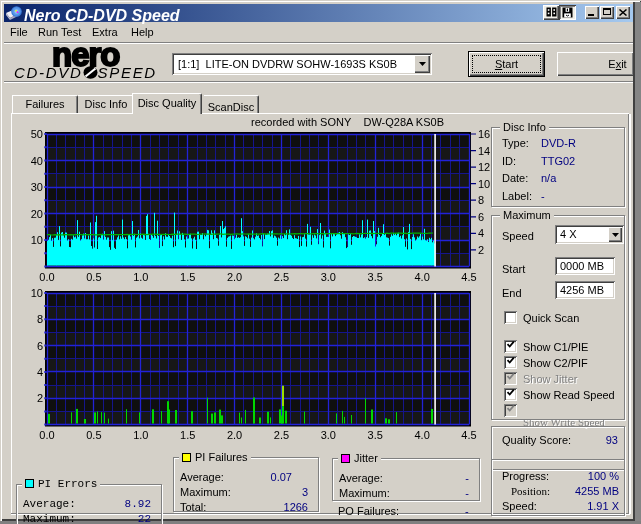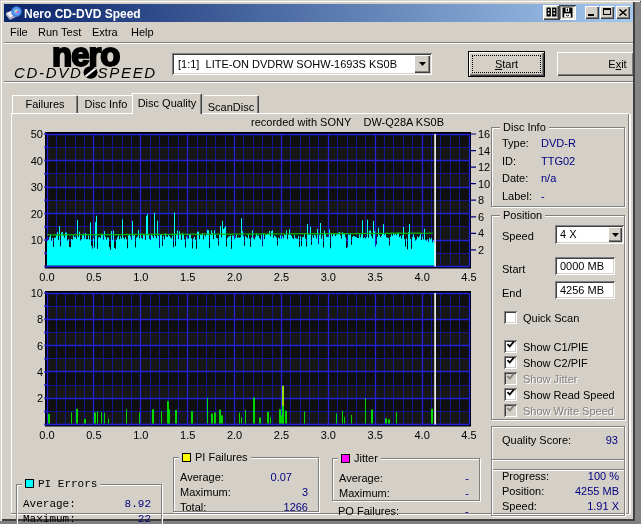--- a/index.html
+++ b/index.html
@@ -24,21 +24,21 @@
 <svg width="16" height="16" viewBox="0 0 16 16">
 <polygon points="0,8 7,5 12,9 4,13" fill="#f0f0f8"></polygon>
 <polygon points="0,8 4,13 4,15 0,10" fill="#c0c0d0"></polygon>
 <polygon points="4,13 12,9 12,11 4,15" fill="#a8a8c0"></polygon>
 <circle cx="10.5" cy="6.5" r="5.3" fill="#3878d8"></circle>
 <circle cx="10.5" cy="6.5" r="4.2" fill="#5a9ae8"></circle>
 <circle cx="10.5" cy="6.5" r="2.2" fill="#8cc0f8"></circle>
 <rect x="9.3" y="5.2" width="1.6" height="1.4" fill="#ffff00"></rect>
 <rect x="10.7" y="6.4" width="1.6" height="1.5" fill="#ff00ff"></rect>
 </svg></div>
-<div class="abs" style="left:24px;top:7px;color:#ffffff;font-weight:bold;font-size:12px;">Nero CD-DVD Speed</div>
+<div class="abs" style="left:24px;top:7px;color:#ffffff;font-weight:bold;font-size:16px;font-style:italic;">Nero CD-DVD Speed</div>
 
 <div class="abs btn" style="left:543px;top:5px;width:16px;height:15px;background:#f0efe8;"><svg width="11" height="10" style="margin-top:2px" viewBox="0 0 11 10">
       <rect x="0.5" y="0.5" width="4.4" height="9" fill="#000"></rect>
       <rect x="6.1" y="0.5" width="4.4" height="9" fill="#000"></rect>
       <rect x="1.8" y="2.2" width="1.6" height="1.6" fill="#fff"></rect>
       <rect x="1.8" y="5.6" width="1.6" height="1.6" fill="#fff"></rect>
       <rect x="7.4" y="2.2" width="1.6" height="1.6" fill="#fff"></rect>
       <rect x="7.4" y="5.6" width="1.6" height="1.6" fill="#fff"></rect>
     </svg></div>
 <div class="abs" style="left:559px;top:5px;width:17px;height:15px;background:#f0efe8;box-shadow: inset 1px 1px 0 #404040, inset -1px -1px 0 #ffffff, inset 2px 2px 0 #808080;text-align:center;"><svg width="11" height="11" style="margin-top:2px" viewBox="0 0 11 11">
@@ -652,21 +652,21 @@
     <div class="navy" style="position:absolute;left:49px;top:9px;text-align:center;">DVD-R</div>
 <div style="position:absolute;left:10px;top:27px;">ID:</div>
     <div class="navy" style="position:absolute;left:49px;top:27px;">TTG02</div>
 <div style="position:absolute;left:10px;top:44px;">Date:</div>
     <div class="navy" style="position:absolute;left:49px;top:44px;">n/a</div>
 <div style="position:absolute;left:10px;top:62px;">Label:</div>
     <div class="navy" style="position:absolute;left:49px;top:62px;">-</div>
 </div>
 
 <div class="abs etch" style="left:491px;top:215px;width:134px;height:205px;">
-<div class="gb-title">Position</div>
+<div class="gb-title">Maximum</div>
 <div style="position:absolute;left:10px;top:14px;">Speed</div>
 <div style="position:absolute;left:63px;top:9px;width:69px;height:19px;" class="sunk"></div>
 <div style="position:absolute;left:68px;top:12px;">4 X</div>
 <div class="btn" style="position:absolute;left:116px;top:11px;width:14px;height:15px;"><svg width="7" height="4" style="margin-top:5px" viewBox="0 0 7 4">
         <path d="M0 0h7L3.5 4z" fill="#000"></path>
       </svg></div>
 <div style="position:absolute;left:10px;top:47px;">Start</div>
 <div class="sunk" style="position:absolute;left:63px;top:41px;width:60px;height:18px;"></div>
 <div style="position:absolute;left:68px;top:44px;">0000 MB</div>
 <div style="position:absolute;left:10px;top:71px;">End</div>
@@ -696,28 +696,28 @@
       <svg class="check" width="9" height="9" viewBox="0 0 9 9">
         <path d="M1.5 4.2l2.2 2.3L7.8 1.6" stroke="#000" stroke-width="1.8" fill="none"></path>
       </svg>
     </div>
 <div style="position:absolute;left:31px;top:173px;">Show Read Speed</div>
 <div class="cb dis" style="left:12px;top:188px;">
       <svg class="check" width="9" height="9" viewBox="0 0 9 9">
         <path d="M1.5 4.2l2.2 2.3L7.8 1.6" stroke="#808080" stroke-width="1.8" fill="none"></path>
       </svg>
     </div>
-<div style="position:absolute;left:31px;top:189px;color:#808080;text-shadow:1px 1px 0 #fff;">Show Write Speed</div>
+<div style="position:absolute;left:31px;top:200px;color:#808080;text-shadow:1px 1px 0 #fff;font-family:Liberation Serif, serif;">Show Write Speed</div>
 </div>
 
 <div class="abs etch" style="left:491px;top:426px;width:134px;height:44px;">
 <div style="position:absolute;left:10px;top:7px;">Quality Score:</div>
     <div class="navy" style="position:absolute;right:6px;top:7px;">93</div>
 </div>
 
 <div class="abs etch" style="left:491px;top:459px;width:134px;height:57px;">
 <div style="position:absolute;left:10px;top:10px;">Progress:</div>
     <div class="navy" style="position:absolute;right:5px;top:10px;">100 %</div>
-<div style="position:absolute;left:10px;top:25px;">Position:</div>
+<div style="position:absolute;left:19px;top:25px;font-family:Liberation Serif, serif;">Position:</div>
     <div class="navy" style="position:absolute;right:5px;top:25px;">4255 MB</div>
 <div style="position:absolute;left:10px;top:40px;">Speed:</div>
     <div class="navy" style="position:absolute;right:5px;top:40px;">1.91 X</div>
 </div>
 
 </body></html>

